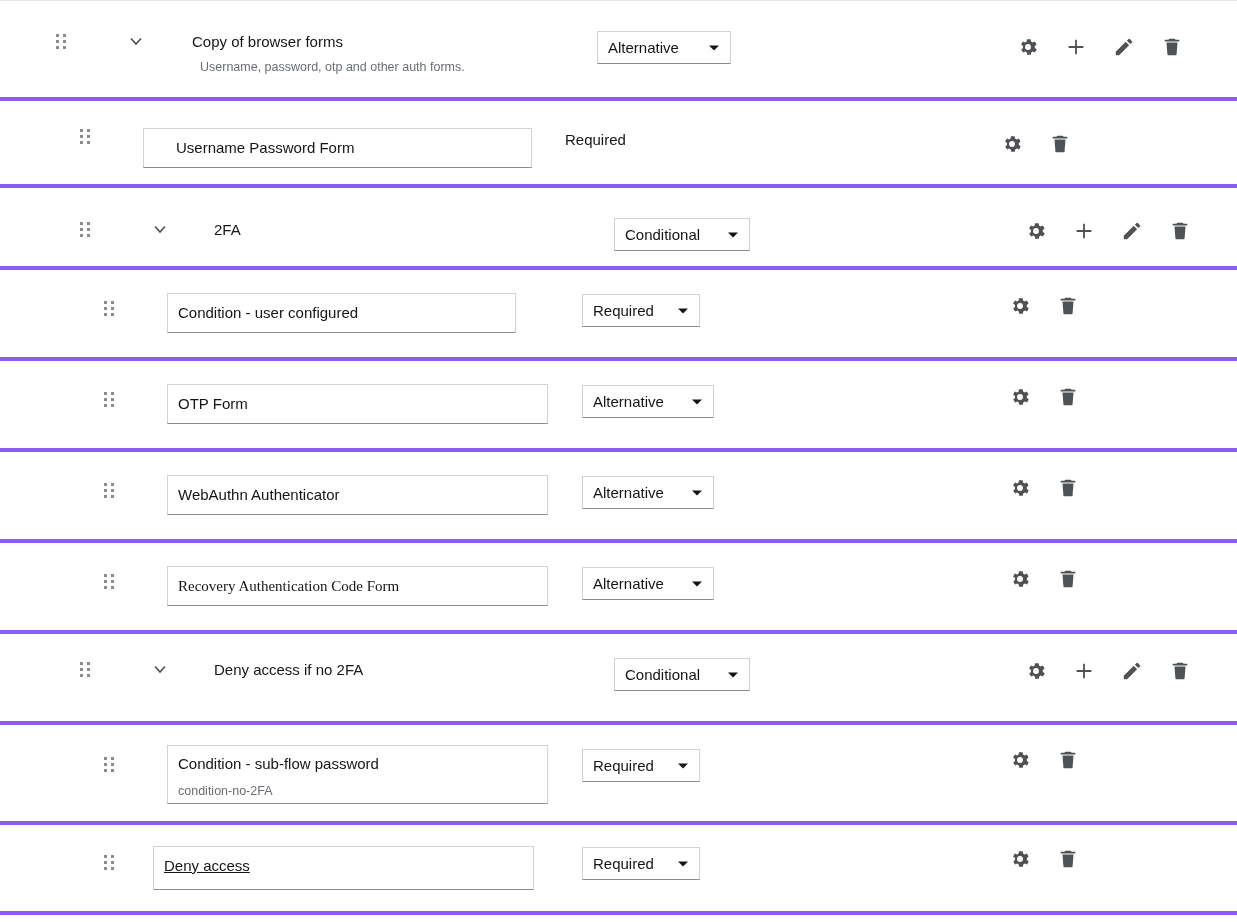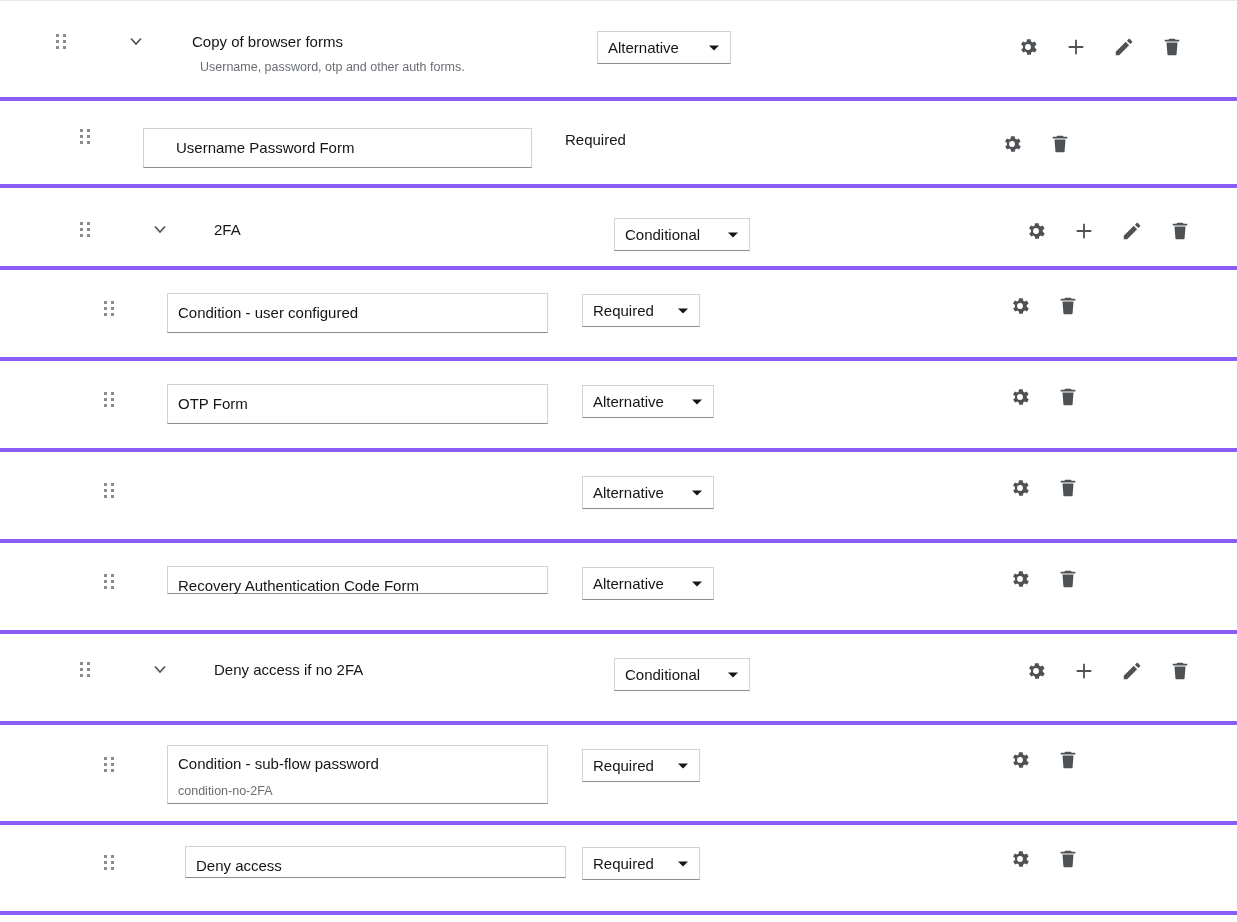--- a/index.html
+++ b/index.html
@@ -243,21 +243,21 @@
 
   <div class="row" style="height:91px;">
     <div class="drag" style="left:103px; top:30px;">
       <i></i>
         <i></i>
         <i></i>
         <i></i>
         <i></i>
         <i></i>
     </div>
-    <div class="input" style="left:167px; top:23px; width:381px; height:40px; line-height:26px;">Condition - user configured</div>
+    <div class="input" style="left:167px; top:23px; width:349px; height:40px; line-height:26px;">Condition - user configured</div>
     <div class="select" style="left:582px; top:24px; width:118px;">
       <span>Required</span>
       <span class="caret">
         <svg width="12" height="8" viewBox="0 0 12 8">
             <path d="M1 1.5 L6 6.5 L11 1.5" fill="#151515"></path>
           </svg>
       </span>
     </div>
     <div class="act" style="left:1009px; top:25px;">
       <svg width="22" height="22" viewBox="0 0 24 24" fill="#4f5255">
@@ -303,20 +303,21 @@
 
   <div class="row" style="height:91px;">
     <div class="drag" style="left:103px; top:30px;">
       <i></i>
         <i></i>
         <i></i>
         <i></i>
         <i></i>
         <i></i>
     </div>
+    <div class="input" style="left:167px; top:23px; width:381px; height:40px; line-height:26px;">WebAuthn Authenticator</div>
     <div class="select" style="left:582px; top:24px; width:132px;">
       <span>Alternative</span>
       <span class="caret">
         <svg width="12" height="8" viewBox="0 0 12 8">
             <path d="M1 1.5 L6 6.5 L11 1.5" fill="#151515"></path>
           </svg>
       </span>
     </div>
     <div class="act" style="left:1009px; top:25px;">
       <svg width="22" height="22" viewBox="0 0 24 24" fill="#4f5255">
@@ -332,21 +333,21 @@
 
   <div class="row" style="height:91px;">
     <div class="drag" style="left:103px; top:30px;">
       <i></i>
         <i></i>
         <i></i>
         <i></i>
         <i></i>
         <i></i>
     </div>
-    <div class="input" style="left:167px; top:23px; width:381px; height:28px; line-height:26px;">Recovery Authentication Code Form</div>
+    <div class="input" style="left:167px; top:23px; width:381px; height:40px; line-height:26px;font-family:Liberation Serif, serif;">Recovery Authentication Code Form</div>
     <div class="select" style="left:582px; top:24px; width:132px;">
       <span>Alternative</span>
       <span class="caret">
         <svg width="12" height="8" viewBox="0 0 12 8">
             <path d="M1 1.5 L6 6.5 L11 1.5" fill="#151515"></path>
           </svg>
       </span>
     </div>
     <div class="act" style="left:1009px; top:25px;">
       <svg width="22" height="22" viewBox="0 0 24 24" fill="#4f5255">
@@ -440,21 +441,21 @@
 
   <div class="row" style="height:90px;">
     <div class="drag" style="left:103px; top:29px;">
       <i></i>
         <i></i>
         <i></i>
         <i></i>
         <i></i>
         <i></i>
     </div>
-    <div class="input" style="left:185px; top:21px; width:381px; height:32px; line-height:26px;">Deny access</div>
+    <div class="input" style="left:153px; top:21px; width:381px; height:44px; line-height:26px;text-decoration:underline;">Deny access</div>
     <div class="select" style="left:582px; top:22px; width:118px;">
       <span>Required</span>
       <span class="caret">
         <svg width="12" height="8" viewBox="0 0 12 8">
             <path d="M1 1.5 L6 6.5 L11 1.5" fill="#151515"></path>
           </svg>
       </span>
     </div>
     <div class="act" style="left:1009px; top:23px;">
       <svg width="22" height="22" viewBox="0 0 24 24" fill="#4f5255">

